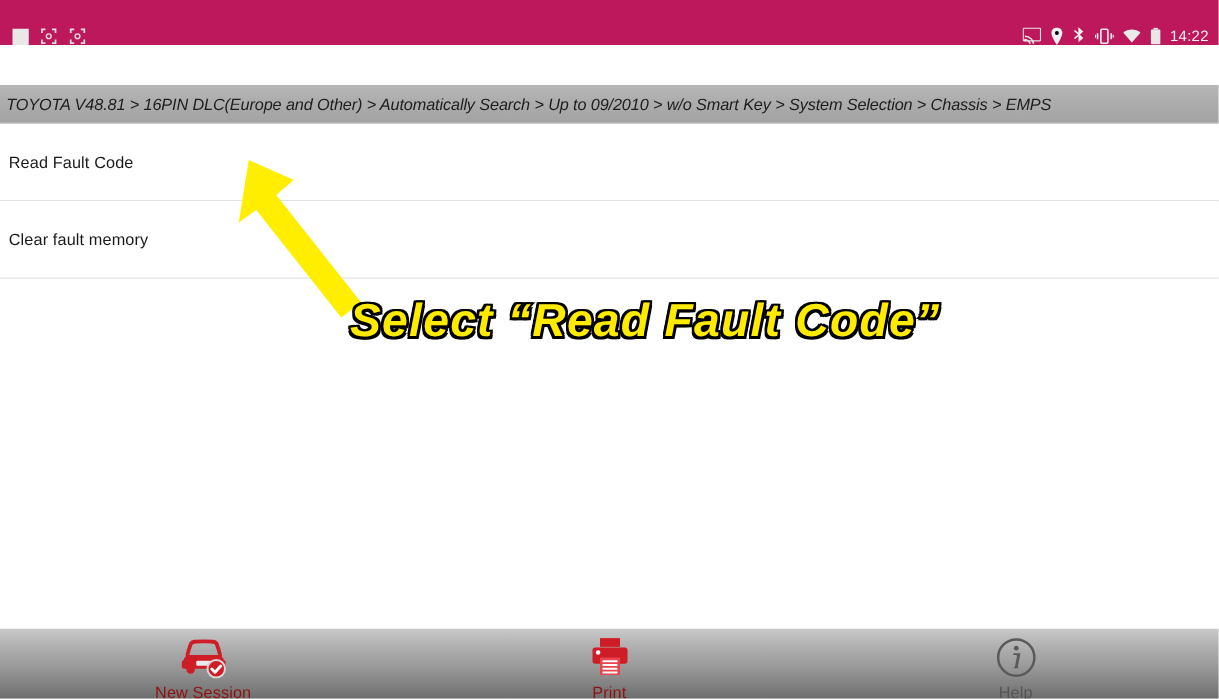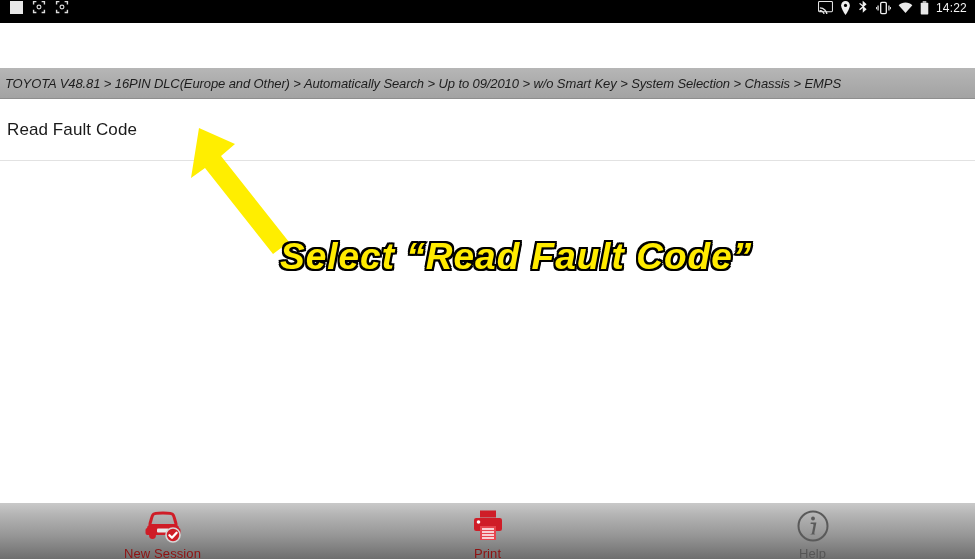--- a/index.html
+++ b/index.html
@@ -15,24 +15,24 @@
     width: 975px;
     height: 559px;
     overflow: hidden;
   }
 
   
   .statusbar {
     position: absolute;
     top: 0; left: 0;
     width: 975px;
-    height: 23px;
-    background: #000000;
-    display: flex;
-    align-items: flex-start;
+    height: 36px;
+    background: #be185d;
+    display: flex;
+    align-items: flex-end;
     padding: 0 8px 0 10px;
   }
   .sb-left { display: flex; align-items: center; gap: 9px; }
   .sb-right {
     margin-left: auto;
     display: flex;
     align-items: center;
     gap: 7px;
   }
   .sb-icon {
@@ -138,21 +138,21 @@
   .menu-row {
     height: 62px;
     display: flex;
     align-items: center;
     padding-left: 7px;
     border-bottom: 1px solid #e2e2e2;
     background: #ffffff;
     cursor: pointer;
   }
   .menu-row .label {
-    font-size: 17px;
+    font-size: 13px;
     color: #1a1a1a;
     letter-spacing: 0.1px;
   }
 
   
   .anno-arrow {
     position: absolute;
     top: 120px;
     left: 185px;
     width: 120px;
@@ -268,20 +268,23 @@
 
 
   <div class="breadcrumb">
     <span>TOYOTA V48.81 &gt; 16PIN DLC(Europe and Other) &gt; Automatically Search &gt; Up to 09/2010 &gt; w/o Smart Key &gt; System Selection &gt; Chassis &gt; EMPS</span>
   </div>
 
   <div class="menulist">
     <div class="menu-row">
       <span class="label">Read Fault Code</span>
     </div>
+    <div class="menu-row">
+      <span class="label">Clear fault memory</span>
+    </div>
   </div>
 
   <div class="anno-arrow">
     <svg width="120" height="135" viewBox="0 0 120 135">
       <path d="M14 8 L50 24 L36 36 L104 122 L88 134 L20 48 L6 58 Z" fill="#ffee00"></path>
     </svg>
   </div>
   <div class="anno-text">Select “Read Fault Code”</div>
 
   <div class="toolbar">

